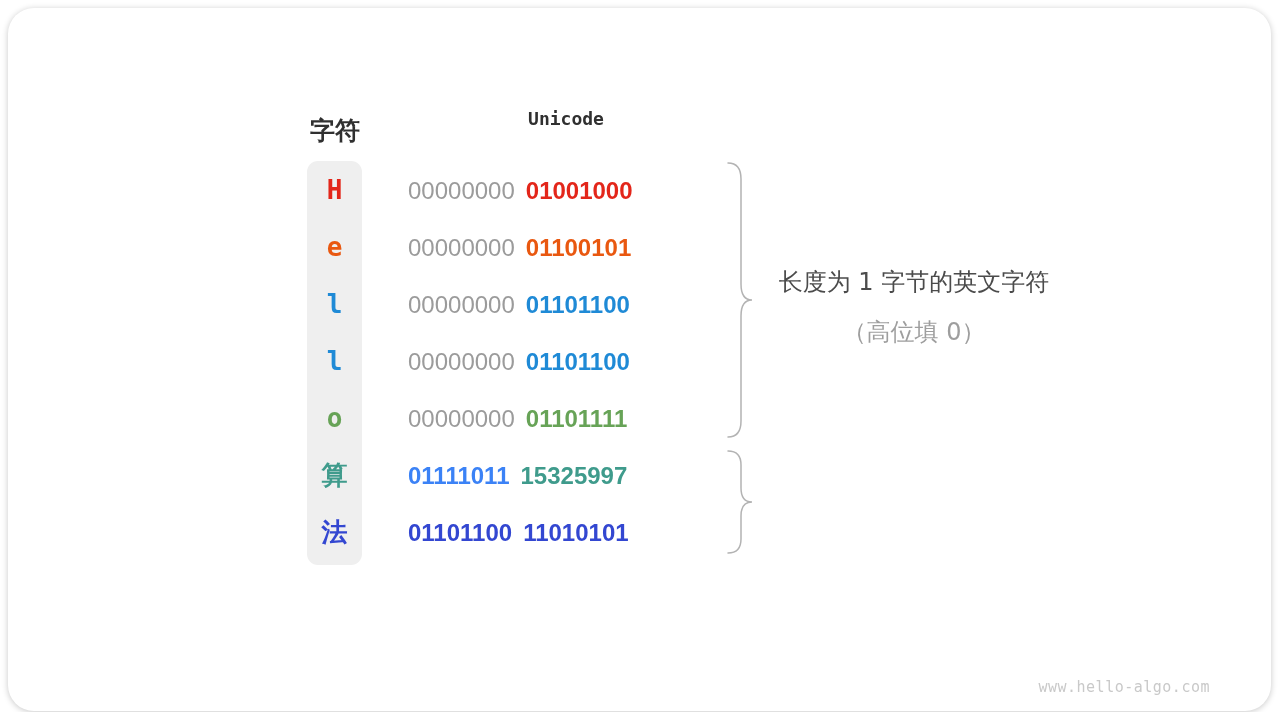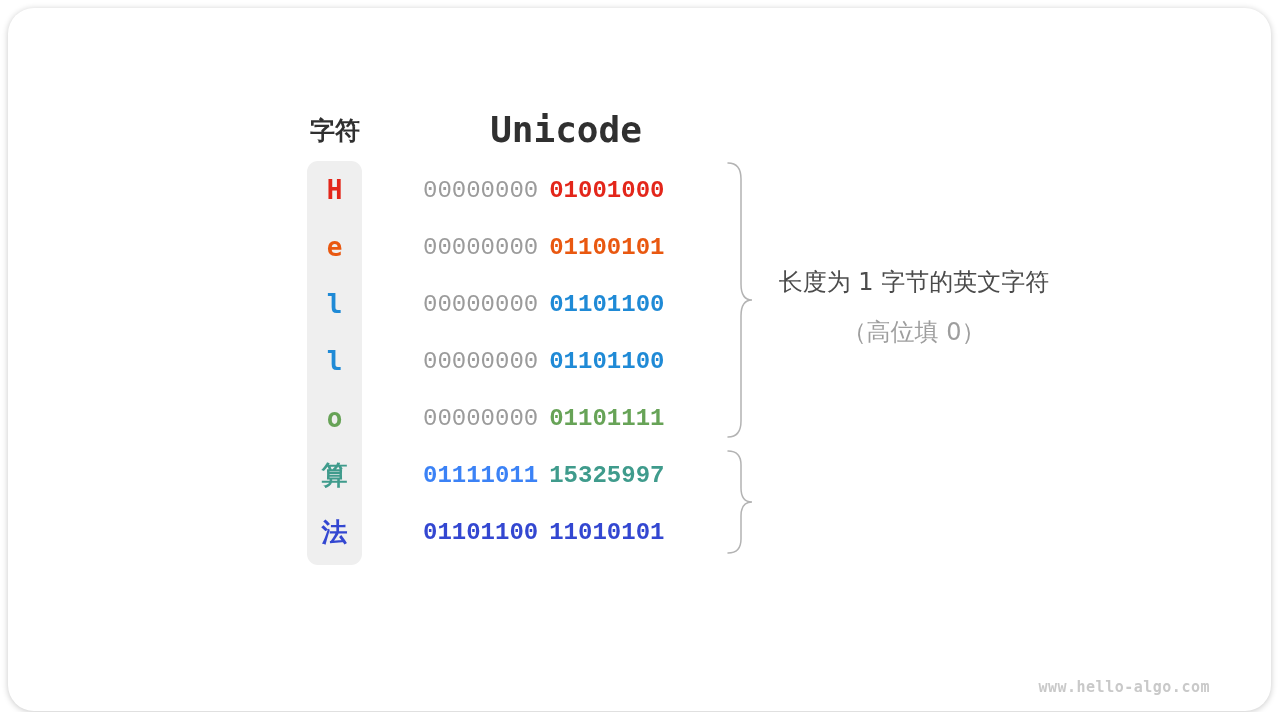--- a/index.html
+++ b/index.html
@@ -26,22 +26,22 @@
     text-align: center;
     white-space: nowrap;
   }
   .hdr-char {
     left: 297px; top: 117px; width: 76px;
     font-size: 25px;
     color: var(--header, #303030);
     font-family: "DejaVu Sans", sans-serif;
   }
   .hdr-unicode {
-    left: 446px; top: 116px; width: 240px;
-    font-size: 36px;
+    left: 446px; top: 105px; width: 240px;
+    font-size: 18px;
     color: var(--header, #303030);
     font-family: "DejaVu Sans Mono", monospace;
   }
   .char-col-bg {
     position: absolute;
     left: 307px; top: 161px;
     width: 55px; height: 404px;
     background: var(--char-col-bg, #efefef);
     border-radius: 11px;
   }
@@ -51,24 +51,24 @@
     position: absolute;
     left: 307px; width: 55px;
     text-align: center;
     line-height: 57px;
     font-size: 26px;
     font-weight: bold;
     font-family: "DejaVu Sans Mono", "DejaVu Sans", sans-serif;
   }
   .cell-bin {
     position: absolute;
-    left: 423px;
+    left: 408px;
     line-height: 57px;
     font-size: 24px;
-    font-family: Liberation Mono, monospace;
+    font-family: Liberation Sans, sans-serif;
     white-space: nowrap;
   }
   .byte + .byte { margin-left: 11px; }
   .byte.emph { font-weight: bold; }
   .brace { position: absolute; }
   .brace path {
     fill: none;
     stroke: var(--brace, #b3b3b3);
     stroke-width: 1.5;
     stroke-linecap: round;
@@ -97,21 +97,20 @@
     color: var(--annotation-light, #9e9e9e);
     font-family: "DejaVu Sans", "DejaVu Sans Mono", sans-serif;
   }
   .watermark {
     position: absolute;
     right: 70px; top: 678px;
     font-size: 15px;
     letter-spacing: 0.5px;
     color: var(--watermark, #c9c9c9);
     font-family: "DejaVu Sans Mono", monospace;
-    font-weight: bold;
   }
 </style>
 </head>
 <body>
 
 <div class="canvas">
   <div class="card"></div>
 
   <div class="hdr hdr-char">字符</div>
   <div class="hdr hdr-unicode">Unicode</div>

